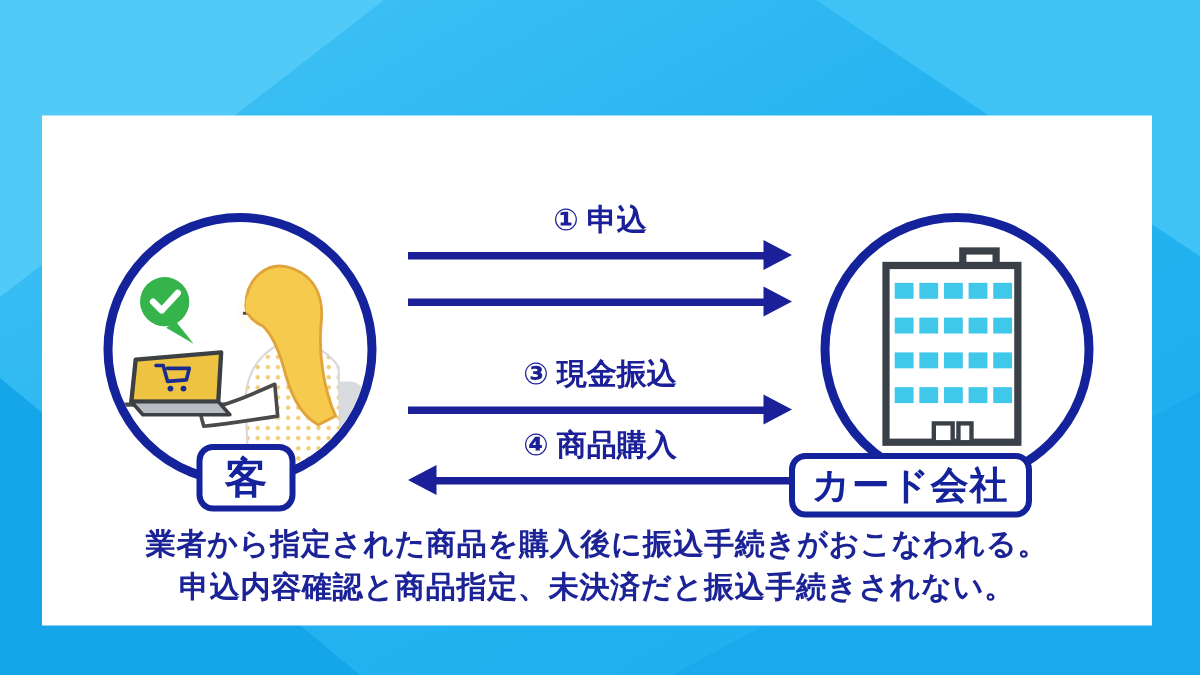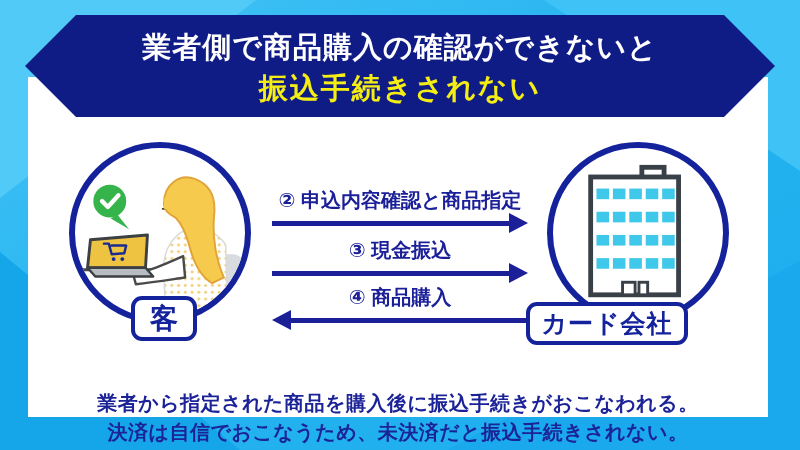--- a/index.html
+++ b/index.html
@@ -45,39 +45,35 @@
   .arrow{position:relative;height:20px;margin-top:2px;}
   .arrow .shaft{position:absolute;top:8px;height:5px;background:#1c2098;}
   .arrow.right .shaft{left:0;right:17px;}
   .arrow.left  .shaft{left:17px;right:0;}
   .arrow .head{position:absolute;top:0;width:0;height:0;border-top:10px solid transparent;border-bottom:10px solid transparent;}
   .arrow.right .head{right:0;border-left:19px solid #1c2098;}
   .arrow.left  .head{left:0;border-right:19px solid #1c2098;}
 
   .footer{
     position:absolute;left:28px;top:349px;width:740px;z-index:4;text-align:center;
-    color:#1b2397;font-weight:bold;font-size:20px;line-height:29px;letter-spacing:0.5px;margin-top:40px;
+    color:#1b2397;font-weight:bold;font-size:20px;line-height:29px;letter-spacing:0.5px;
   }
 </style>
 </head>
 <body>
 
 <div class="stage">
 
   <div class="deco deco-a"></div>
   <div class="deco deco-b"></div>
   <div class="deco deco-c"></div>
   <div class="deco deco-d"></div>
 
   <div class="panel"></div>
 
-  <div class="banner">
-    <div class="banner-line1">業者側で商品購入の確認ができないと</div>
-    <div class="banner-line2">振込手続きされない</div>
-  </div>
 
   <div class="circle circle-customer">
     <svg width="170" height="170" viewBox="0 0 176 176">
       <defs>
         <pattern id="dots" width="7" height="7" patternUnits="userSpaceOnUse">
           <rect width="7" height="7" fill="#ffffff"></rect>
           <circle cx="2.2" cy="2.2" r="1.5" fill="#f1cd72"></circle>
         </pattern>
       </defs>
 
@@ -146,22 +142,28 @@
       <g fill="#ffffff" stroke="#3a4048" stroke-width="3">
         <rect x="72" y="139" width="13" height="13"></rect>
         <rect x="89" y="139" width="9" height="13"></rect>
       </g>
     </svg>
   </div>
 
   <div class="badge badge-customer">客</div>
   <div class="badge badge-company">カード会社</div>
 
+  <div class="step step-1">
+    <div class="step-label">① 申込</div>
+    <div class="arrow right">
+      <div class="shaft"></div>
+      <div class="head"></div>
+    </div>
+  </div>
   <div class="step step-2">
-    <div class="step-label">② 申込内容確認と商品指定</div>
     <div class="arrow right">
       <div class="shaft"></div>
       <div class="head"></div>
     </div>
   </div>
   <div class="step step-3">
     <div class="step-label">③ 現金振込</div>
     <div class="arrow right">
       <div class="shaft"></div>
       <div class="head"></div>
@@ -170,16 +172,16 @@
   <div class="step step-4">
     <div class="step-label">④ 商品購入</div>
     <div class="arrow left">
       <div class="shaft"></div>
       <div class="head"></div>
     </div>
   </div>
 
   <div class="footer">
     <div>業者から指定された商品を購入後に振込手続きがおこなわれる。</div>
-    <div>決済は自信でおこなうため、未決済だと振込手続きされない。</div>
+    <div>申込内容確認と商品指定、未決済だと振込手続きされない。</div>
   </div>
 
 </div>
 
 </body></html>

